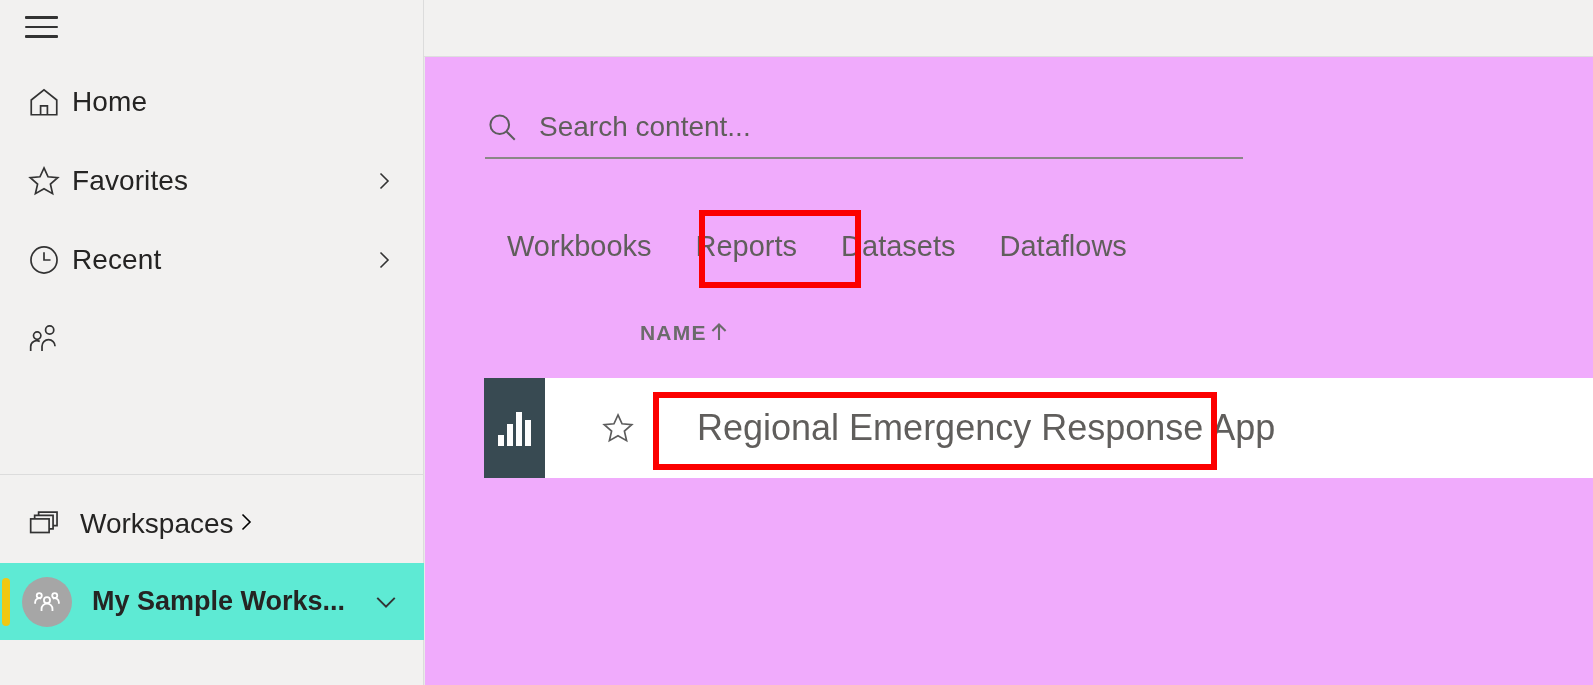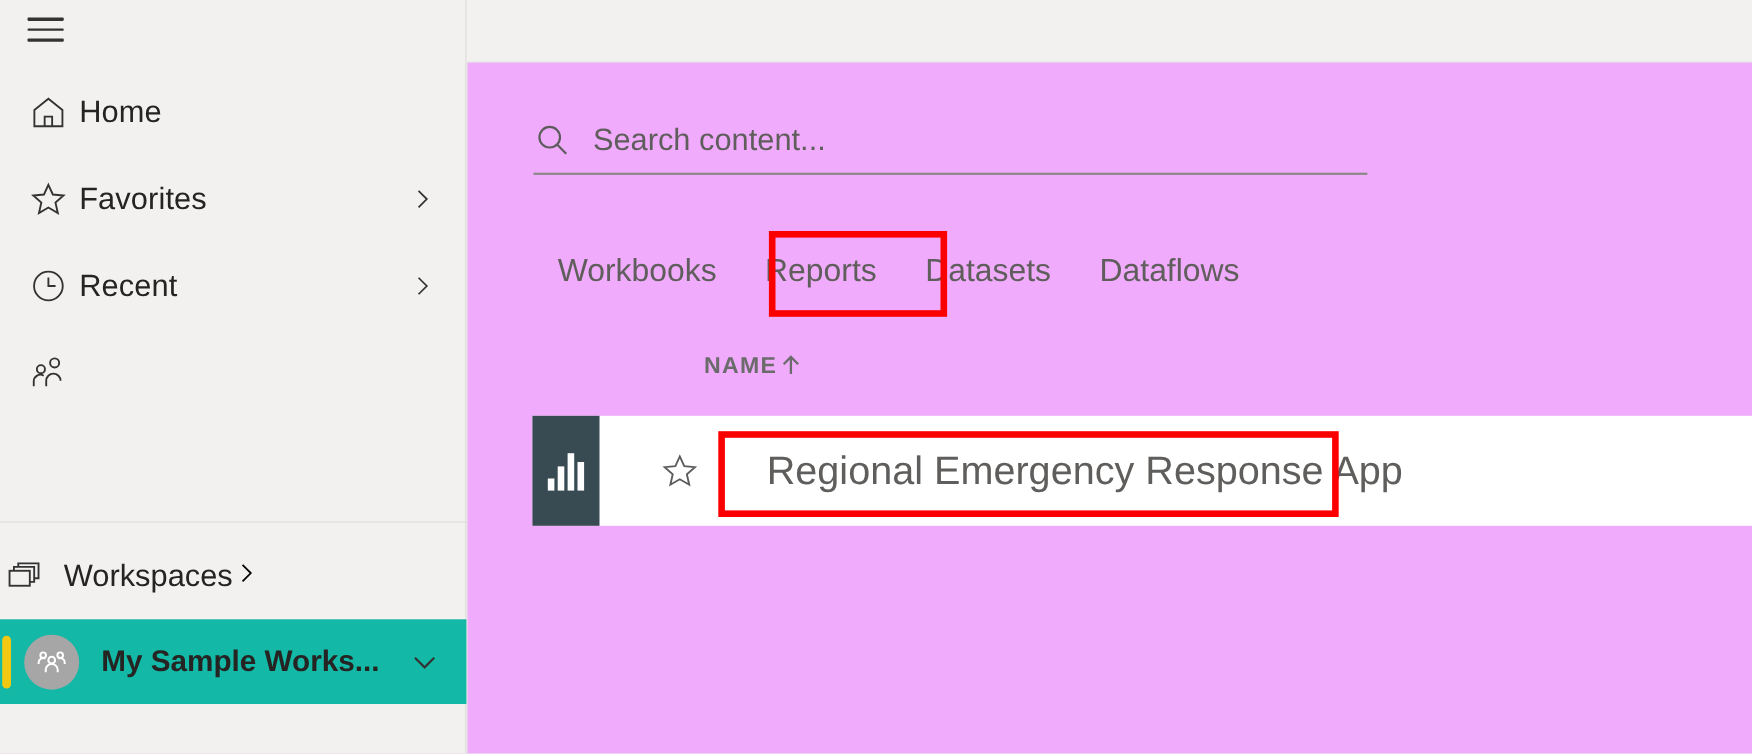--- a/index.html
+++ b/index.html
@@ -107,30 +107,31 @@
   }
 
   #workspaces-item {
     position: absolute;
     left: 0;
     top: 484px;
     width: 424px;
     height: 79px;
     display: flex;
     align-items: center;
+    padding-left: 22px;
     cursor: pointer;
   }
 
   #my-workspace-item {
     position: absolute;
     left: 0;
     top: 563px;
     width: 424px;
     height: 77px;
-    background: #14b8a6;
+    background: #5eead4;
     display: flex;
     align-items: center;
     padding-left: 22px;
     cursor: pointer;
   }
   #my-workspace-accent {
     position: absolute;
     left: 2px;
     top: 15px;
     width: 8px;

